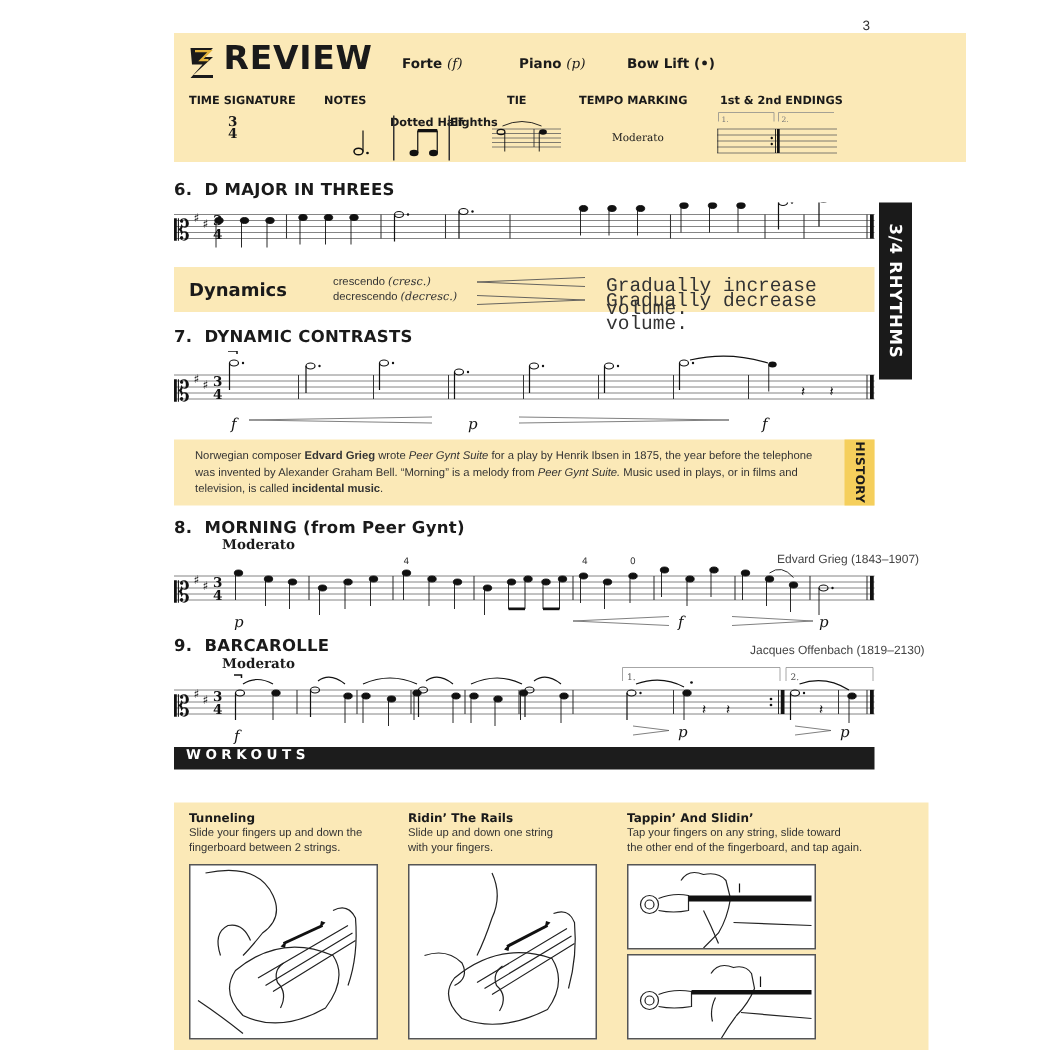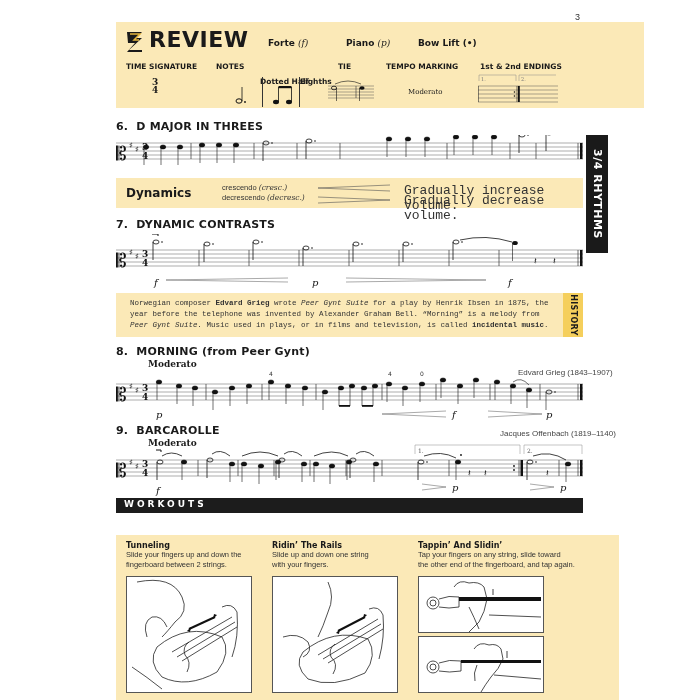--- a/index.html
+++ b/index.html
@@ -30,21 +30,21 @@
   .dyn-term { position:absolute; left:106px; font-size:7.5px; color:#333; font-family:"Liberation Sans", sans-serif; }
   .dyn-term i { font-family:"DejaVu Serif", serif; }
   .dyn-desc { position:absolute; left:288px; font-size:13px; color:#333; font-family:Liberation Mono, monospace; }
 
   
   .side-tab { position:absolute; left:586px; top:135px; width:22px; height:118px; background:#1a1a1a; }
   .side-tab span { position:absolute; left:50%; top:50%; transform:translate(-50%,-50%) rotate(90deg); white-space:nowrap; color:#fff; font-size:11px; font-weight:bold; letter-spacing:0.5px; }
 
   
   .history { position:absolute; left:116px; top:293px; width:467px; height:44px; background:#fbe9b7; }
-  .history p { position:absolute; left:14px; top:5px; right:34px; margin:0; font-size:7.5px; line-height:11px; color:#333; font-family:Liberation Mono, monospace; }
+  .history p { position:absolute; left:14px; top:5px; right:34px; margin:0; font-size:7.5px; line-height:11px; color:#333; font-family:Liberation Sans, sans-serif; }
   .history-tab { position:absolute; right:0; top:0; width:20px; height:44px; background:#f5cf5c; }
   .history-tab span { position:absolute; left:50%; top:50%; transform:translate(-50%,-50%) rotate(90deg); font-size:8px; font-weight:bold; letter-spacing:0.3px; white-space:nowrap; }
 
   
   .workouts-bar { position:absolute; left:116px; top:498px; width:467px; height:15px; background:#1c1c1c; }
   .workouts-bar span { position:absolute; left:8px; top:1px; font-size:9px; font-weight:bold; color:#fff; letter-spacing:3px; }
   .workouts-body { position:absolute; left:116px; top:535px; width:467px; height:167px; background:#fbe9b7;padding-left:36px; }
   .w-col { position:absolute; top:6px; }
   .w-title { font-size:8px; font-weight:bold; }
   .w-desc { font-size:7.5px; line-height:10px; color:#333; font-family:"Liberation Sans", sans-serif; }
@@ -386,21 +386,21 @@
     <text x="40" y="48" font-size="10" font-style="italic" font-family="DejaVu Serif, serif" fill="#111">p</text>
     <path d="M266 44 L330 41 M266 44 L330 47" stroke="#555" stroke-width="0.5" fill="none"></path>
     <text x="336" y="48" font-size="10" font-style="italic" font-family="DejaVu Serif, serif" fill="#111">f</text>
     <path d="M372 41 L426 44 M372 47 L426 44" stroke="#555" stroke-width="0.5" fill="none"></path>
     <text x="430" y="48" font-size="10" font-style="italic" font-family="DejaVu Serif, serif" fill="#111">p</text>
   </svg>
 </div>
 
 <div class="ex-title" style="left:116px; top:424px;"><span>9.</span>&nbsp;&nbsp;<span>BARCAROLLE</span></div>
 <div class="tempo" style="left:148px; top:438px;">Moderato</div>
-<div class="composer" style="left:476px; top:429px;">Jacques Offenbach (1819–1140)</div>
+<div class="composer" style="left:476px; top:429px;">Jacques Offenbach (1819–2130)</div>
 <div class="staff" style="left:116px; top:444px;">
   <svg width="468" height="52">
     <g stroke="#888" stroke-width="0.5" fill="none">
       <path d="M299 10 V1 H404 V10"></path>
         <path d="M408 10 V1 H466 V10"></path>
     </g>
     <text x="302" y="9" font-size="6" fill="#555" font-family="DejaVu Serif, serif">1.</text>
     <text x="411" y="9" font-size="6" fill="#555" font-family="DejaVu Serif, serif">2.</text>
     <g stroke="#777" stroke-width="0.6">
       <line x1="0" y1="16" x2="467" y2="16"></line>

